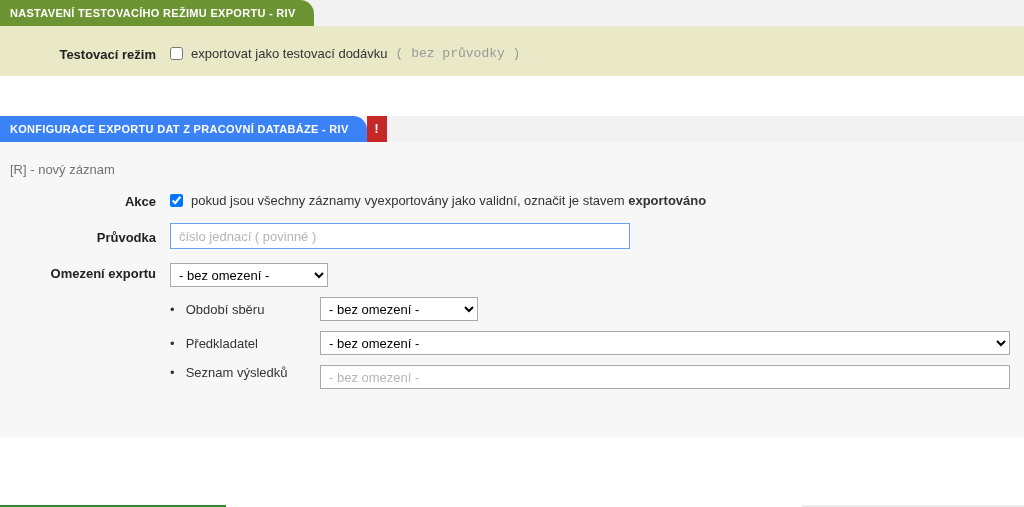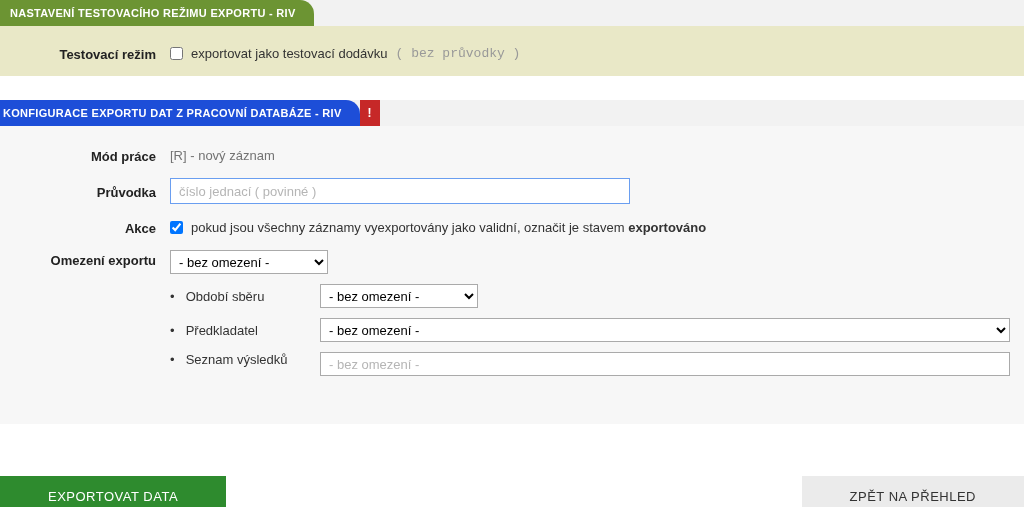--- a/index.html
+++ b/index.html
@@ -4,21 +4,21 @@
 <style>
   * { box-sizing: border-box; margin: 0; padding: 0; }
   body {
     font-family: "Segoe UI", Tahoma, Arial, sans-serif;
     font-size: 13px;
     color: #333;
     background: #fff;
     width: 1024px;
   }
   .panel {
-    margin: 0 0 24px 0;
+    margin: 0 0 40px 0;
   }
   .header-row {
     background: #f2f2f2;
     height: 26px;
     display: flex;
     align-items: stretch;
     padding-right: 6px;
   }
   .header-tab {
     background: #6c9433;
@@ -26,26 +26,26 @@
     font-weight: bold;
     font-size: 11px;
     letter-spacing: 0.3px;
     padding: 0 18px 0 10px;
     display: flex;
     align-items: center;
     position: relative;
     border-top-right-radius: 14px;
   }
   .header-tab-grey {
-    background: #1d4ed8;
+    background: #3b82f6;
     color: #fff;
     font-weight: bold;
     font-size: 11px;
     letter-spacing: 0.3px;
-    padding: 0 18px 0 3px;
+    padding: 0 18px 0 10px;
     display: flex;
     align-items: center;
     border-top-right-radius: 14px;
   }
   .header-badge {
     background: #c62828;
     color: #fff;
     width: 20px;
     display: flex;
     align-items: center;
@@ -204,44 +204,43 @@
     <div class="header-tab-grey">
       <span>KONFIGURACE EXPORTU DAT Z PRACOVNÍ DATABÁZE - RIV</span>
     </div>
     <div class="header-badge">
       <span>!</span>
     </div>
   </div>
   <div class="panel-body grey">
 
     <div class="form-row">
-      <div class="form-label">Mód práce</div>
       <div class="form-field">
         <span class="mode-value">[R] - nový záznam</span>
-      </div>
-    </div>
-
-    <div class="form-row">
-      <div class="form-label">Průvodka</div>
-      <div class="form-field">
-        <input type="text" class="pruvodka-input" placeholder="číslo jednací ( povinné )" style="">
       </div>
     </div>
 
     <div class="form-row">
       <div class="form-label">Akce</div>
       <div class="form-field">
         <input type="checkbox" class="cb" checked="" style="">
         <span class="akce-text">
           <span>pokud jsou všechny záznamy vyexportovány jako validní, označit je stavem</span>
           <b>exportováno</b>
         </span>
       </div>
     </div>
 
+    <div class="form-row">
+      <div class="form-label">Průvodka</div>
+      <div class="form-field">
+        <input type="text" class="pruvodka-input" placeholder="číslo jednací ( povinné )" style="">
+      </div>
+    </div>
+
     <div class="form-row" style="align-items:flex-start;">
       <div class="form-label">Omezení exportu</div>
       <div class="form-field" style="display:block;">
 
         <div class="sub-row">
           <select class="small">
             <option>- bez omezení -</option>
           </select>
         </div>
 

